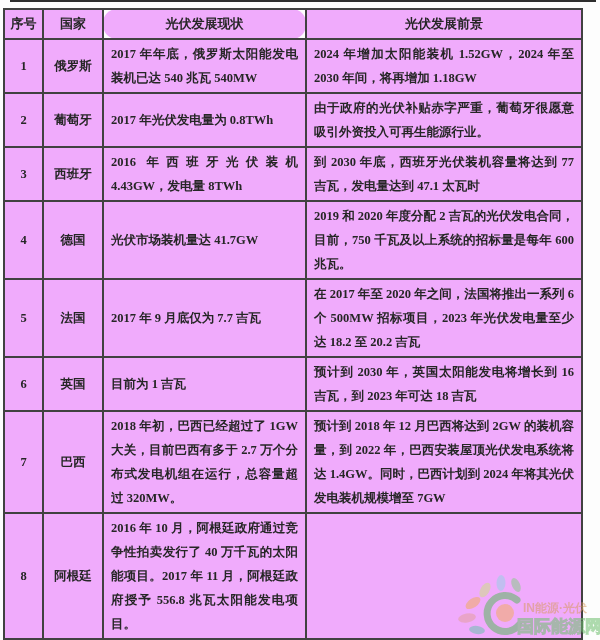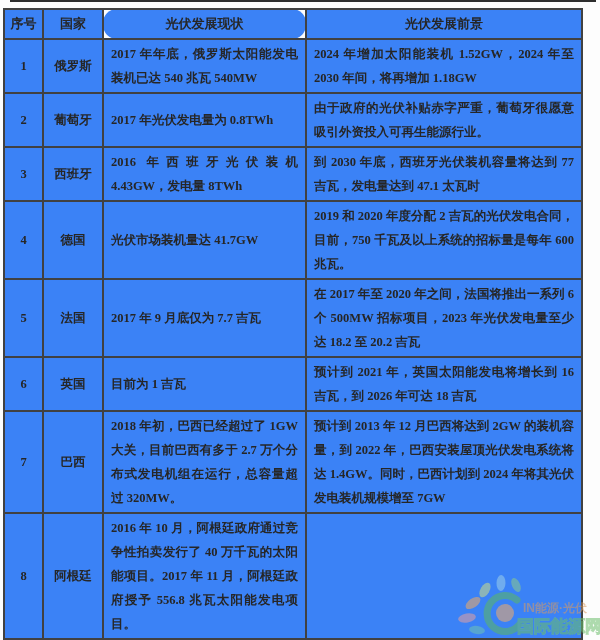--- a/index.html
+++ b/index.html
@@ -26,21 +26,21 @@
     border-collapse: collapse;
     table-layout: fixed;
     width: 594px;
   }
   table.pv-table th, table.pv-table td {
     border: 2px solid #414141;
     color: #262626;
     font-size: 12.5px;
     font-weight: 600;
     vertical-align: middle;
-    background: #3b82f6;
+    background: #f0abfc;
   }
   th.col-no, col.col-no       { width: 39px; }
   th.col-country, col.col-country { width: 60px; }
   th.col-status, col.col-status  { width: 203px; border-radius: 14px; }
   th.col-prospect, col.col-prospect { width: 276px; margin-left: 16px; }
   table.pv-table th {
     text-align: center;
     height: 30px;
     font-size: 13px;
   }
@@ -111,27 +111,27 @@
       <tr style="height:72px">
         <td class="c-no">5</td>
         <td class="c-country">法国</td>
         <td class="c-status">2017 年 9 月底仅为 7.7 吉瓦</td>
         <td class="c-prospect">在 2017 年至 2020 年之间，法国将推出一系列 6 个 500MW 招标项目，2023 年光伏发电量至少达 18.2 至 20.2 吉瓦</td>
       </tr>
       <tr style="height:47px">
         <td class="c-no">6</td>
         <td class="c-country">英国</td>
         <td class="c-status">目前为 1 吉瓦</td>
-        <td class="c-prospect">预计到 2021 年，英国太阳能发电将增长到 16 吉瓦，到 2026 年可达 18 吉瓦</td>
+        <td class="c-prospect">预计到 2030 年，英国太阳能发电将增长到 16 吉瓦，到 2023 年可达 18 吉瓦</td>
       </tr>
       <tr style="height:94px">
         <td class="c-no">7</td>
         <td class="c-country">巴西</td>
         <td class="c-status">2018 年初，巴西已经超过了 1GW 大关，目前巴西有多于 2.7 万个分布式发电机组在运行，总容量超过 320MW。</td>
-        <td class="c-prospect">预计到 2013 年 12 月巴西将达到 2GW 的装机容量，到 2022 年，巴西安装屋顶光伏发电系统将达 1.4GW。同时，巴西计划到 2024 年将其光伏发电装机规模增至 7GW</td>
+        <td class="c-prospect">预计到 2018 年 12 月巴西将达到 2GW 的装机容量，到 2022 年，巴西安装屋顶光伏发电系统将达 1.4GW。同时，巴西计划到 2024 年将其光伏发电装机规模增至 7GW</td>
       </tr>
       <tr style="height:97px">
         <td class="c-no">8</td>
         <td class="c-country">阿根廷</td>
         <td class="c-status">2016 年 10 月，阿根廷政府通过竞争性拍卖发行了 40 万千瓦的太阳能项目。2017 年 11 月，阿根廷政府授予 556.8 兆瓦太阳能发电项目。</td>
         <td class="c-prospect"></td>
       </tr>
       <tr style="height:23px">
         <td class="c-no">9</td>
         <td class="c-country">墨西哥</td>

